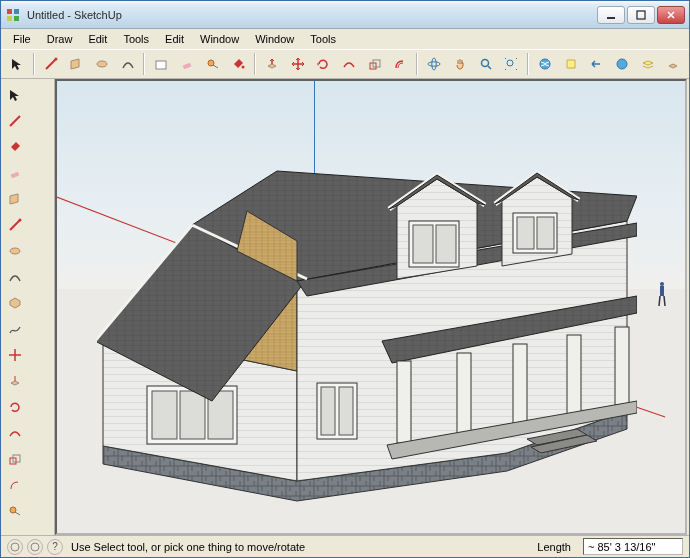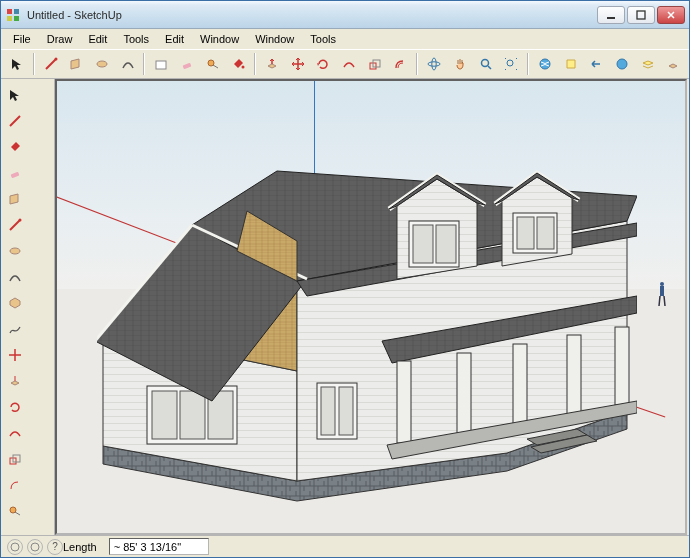--- a/index.html
+++ b/index.html
@@ -455,18 +455,19 @@
         </div>
       <div class="sicon">
           <svg width="10" height="10" viewBox="0 0 10 10">
             <circle cx="5" cy="5" r="4" fill="none" stroke="#888"></circle>
           </svg>
         </div>
       <div class="sicon">
           <span style="font-size:10px;color:#555;">?</span>
         </div>
     </div>
+    <div class="hint">Use Select tool, or pick one thing to move/rotate</div>
     <div class="lengthlbl">Length</div>
     <div class="lengthbox">
         <span>~ 85' 3 13/16"</span>
       </div>
   </div>
 </div>
 
 </body></html>

